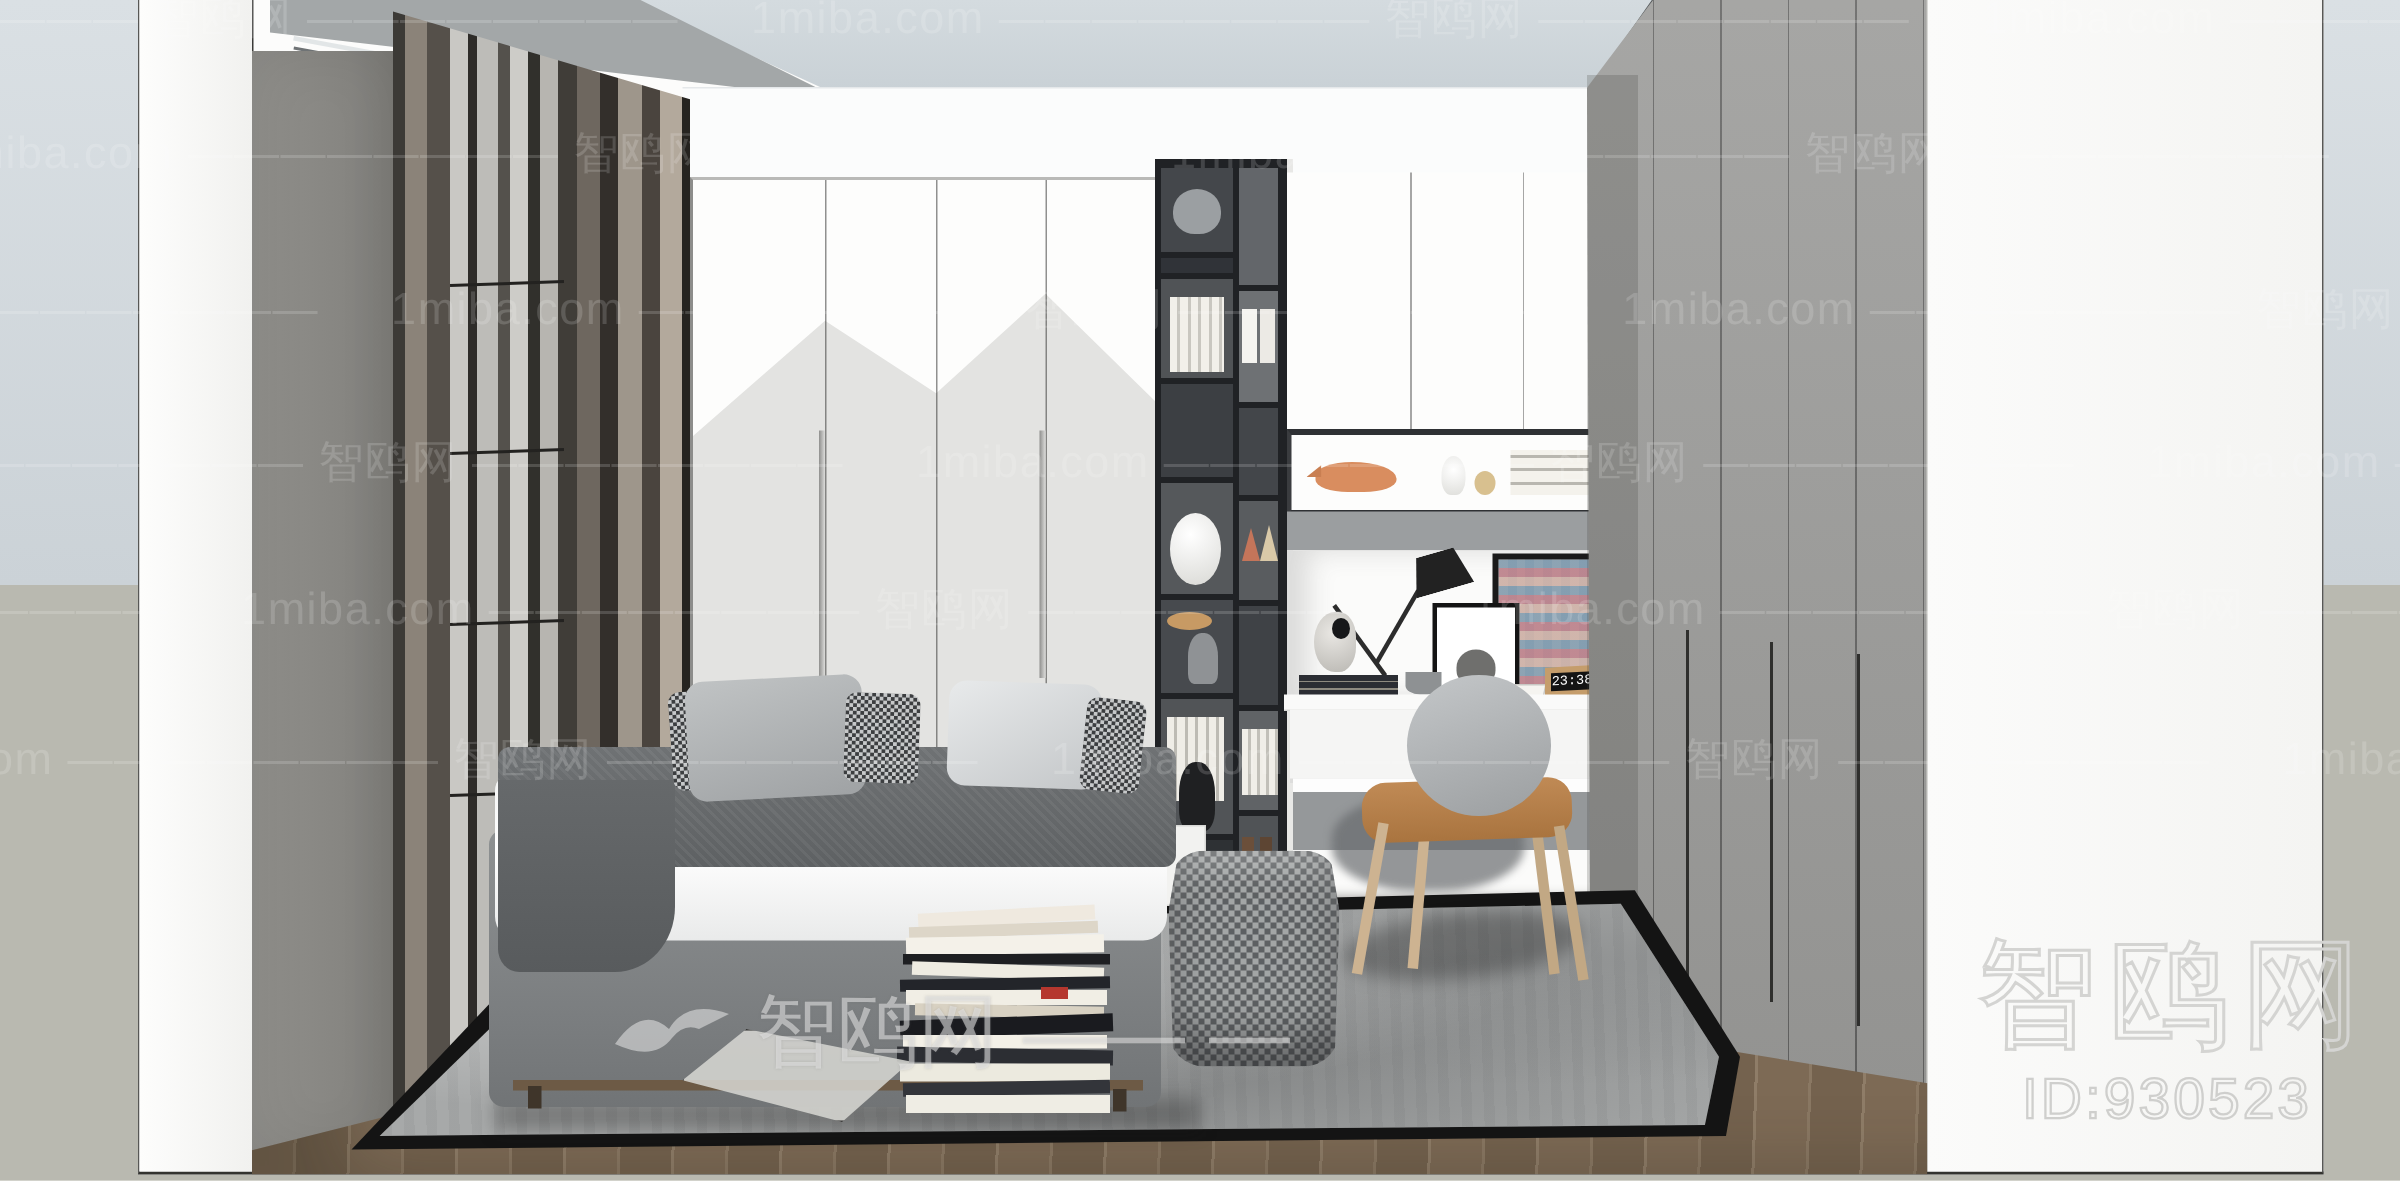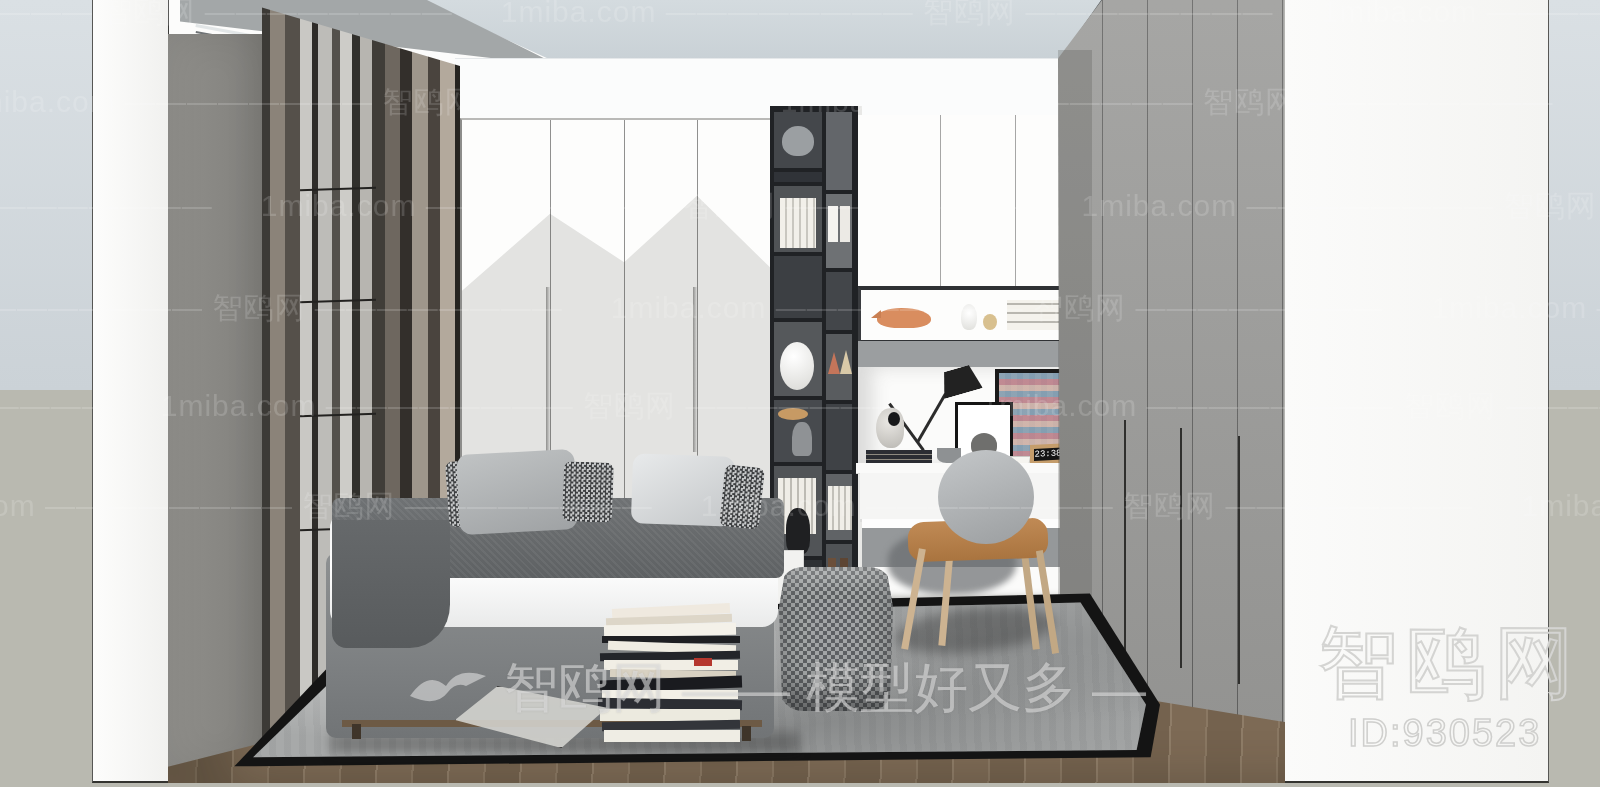--- a/index.html
+++ b/index.html
@@ -250,20 +250,19 @@
   </div>
 
   <div class="wm-center">
     <span style="display:inline-flex;">
       <svg width="80" height="50" viewBox="0 0 80 50" xmlns="http://www.w3.org/2000/svg">
         <path d="M2 32 Q20 6 38 22 Q50 2 78 12 L58 22 Q48 18 40 28 Q28 44 2 32 Z" fill="rgba(232,232,232,0.55)"></path>
       </svg>
     </span>
     <span>智鸥网</span>
     <span>——</span>
-    <span>模型好又多</span>
     <span>—</span>
   </div>
 
   <div class="wm-corner-brand">智鸥网</div>
   <div class="wm-corner-id">ID:930523</div>
 
 </div>
 
 </body></html>

